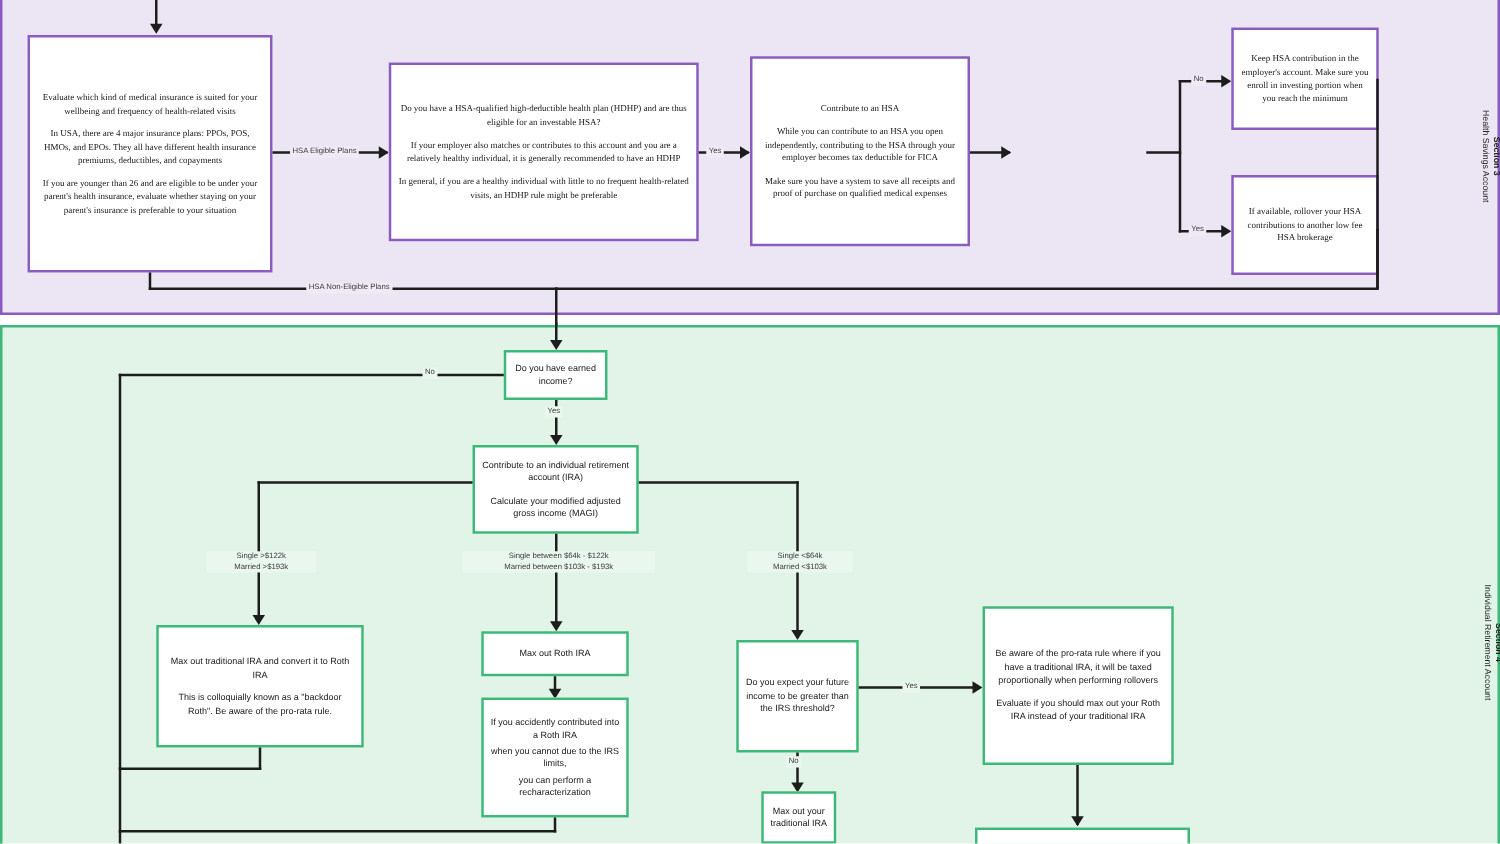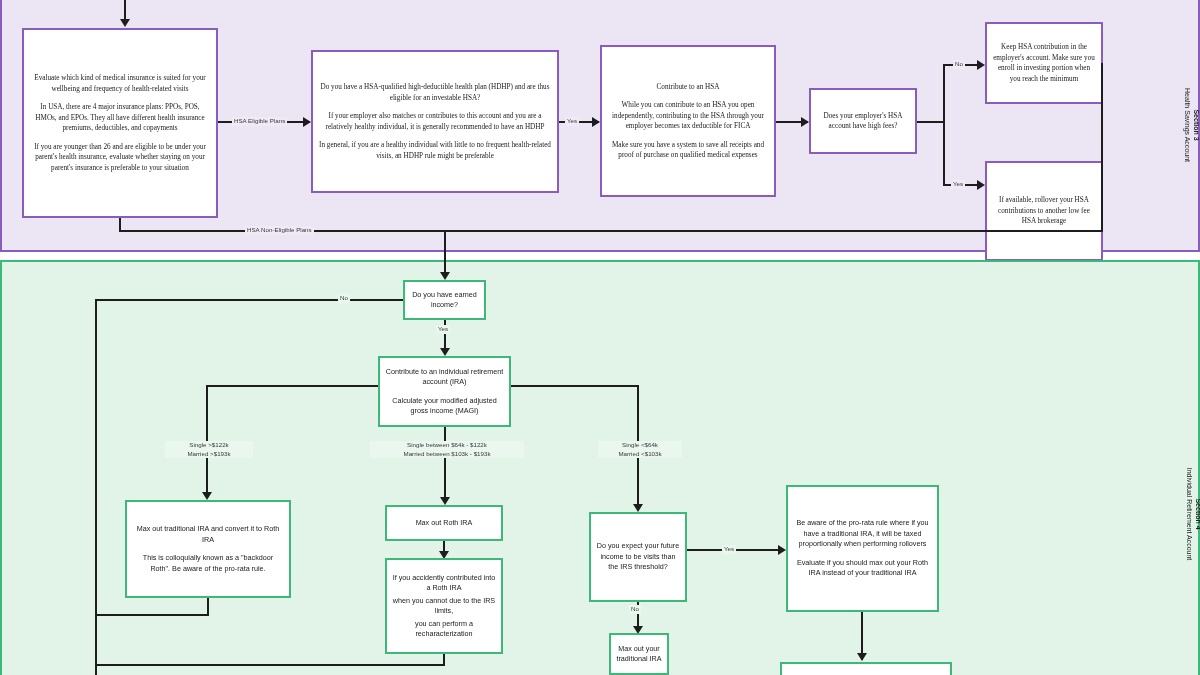--- a/index.html
+++ b/index.html
@@ -140,40 +140,37 @@
 
   <div class="node p" style="left:600px; top:45px; width:176px; height:152px;">
     <p>Contribute to an HSA</p>
     <p>While you can contribute to an HSA you open independently, contributing to the HSA through your employer becomes tax deductible for FICA</p>
     <p>Make sure you have a system to save all receipts and proof of purchase on qualified medical expenses</p>
   </div>
 
   <div class="ln h" style="left:776px; top:121px; width:32px;"></div>
   <div class="arrow right" style="left:801px; top:117px;"></div>
 
-  <div class="node p" style="left:809px; top:88px; width:108px; height:66px;">
-    <p>Does your employer's HSA account have high fees?</p>
-  </div>
 
   <div class="ln h" style="left:917px; top:121px; width:28px;"></div>
   <div class="ln v" style="left:943px; top:64px; height:122px;"></div>
 
   <div class="ln h" style="left:943px; top:64px; width:40px;"></div>
   <div class="arrow right" style="left:977px; top:60px;"></div>
   <div class="elabel onpurple" style="left:953px; top:60px;">No</div>
 
   <div class="ln h" style="left:943px; top:184px; width:40px;"></div>
   <div class="arrow right" style="left:977px; top:180px;"></div>
   <div class="elabel onpurple" style="left:951px; top:180px;">Yes</div>
 
   <div class="node p" style="left:985px; top:22px; width:118px; height:82px;">
     <p>Keep HSA contribution in the employer's account. Make sure you enroll in investing portion when you reach the minimum</p>
   </div>
 
-  <div class="node p" style="left:985px; top:161px; width:118px; height:100px;">
+  <div class="node p" style="left:985px; top:140px; width:118px; height:80px;">
     <p>If available, rollover your HSA contributions to another low fee HSA brokerage</p>
   </div>
 
   <div class="ln v" style="left:1101px; top:63px; height:168px;"></div>
   <div class="ln v" style="left:1101px; top:183px; height:48px;"></div>
   <div class="ln h" style="left:444px; top:230px; width:659px;"></div>
 
   <div class="ln v" style="left:119px; top:218px; height:14px;"></div>
   <div class="ln h" style="left:119px; top:230px; width:327px;"></div>
   <div class="elabel onpurple" style="left:245px; top:226px;">HSA Non-Eligible Plans</div>
@@ -251,21 +248,21 @@
   <div class="node g" style="left:385px; top:558px; width:118px; height:96px;">
     <p>If you accidently contributed into a Roth IRA</p>
     <p style="margin-top:2px">when you cannot due to the IRS limits,</p>
     <p style="margin-top:2px">you can perform a recharacterization</p>
   </div>
 
   <div class="ln v" style="left:443px; top:654px; height:12px;"></div>
   <div class="ln h" style="left:95px; top:664px; width:350px;"></div>
 
   <div class="node g" style="left:589px; top:512px; width:98px; height:90px;">
-    <p>Do you expect your future income to be visits than the IRS threshold?</p>
+    <p>Do you expect your future income to be greater than the IRS threshold?</p>
   </div>
 
   <div class="ln h" style="left:687px; top:549px; width:97px;"></div>
   <div class="arrow right" style="left:778px; top:545px;"></div>
   <div class="elabel ongreen" style="left:722px; top:545px;">Yes</div>
 
   <div class="ln v" style="left:637px; top:602px; height:28px;"></div>
   <div class="arrow down" style="left:633px; top:626px;"></div>
   <div class="elabel ongreen" style="left:629px; top:605px;">No</div>
 

